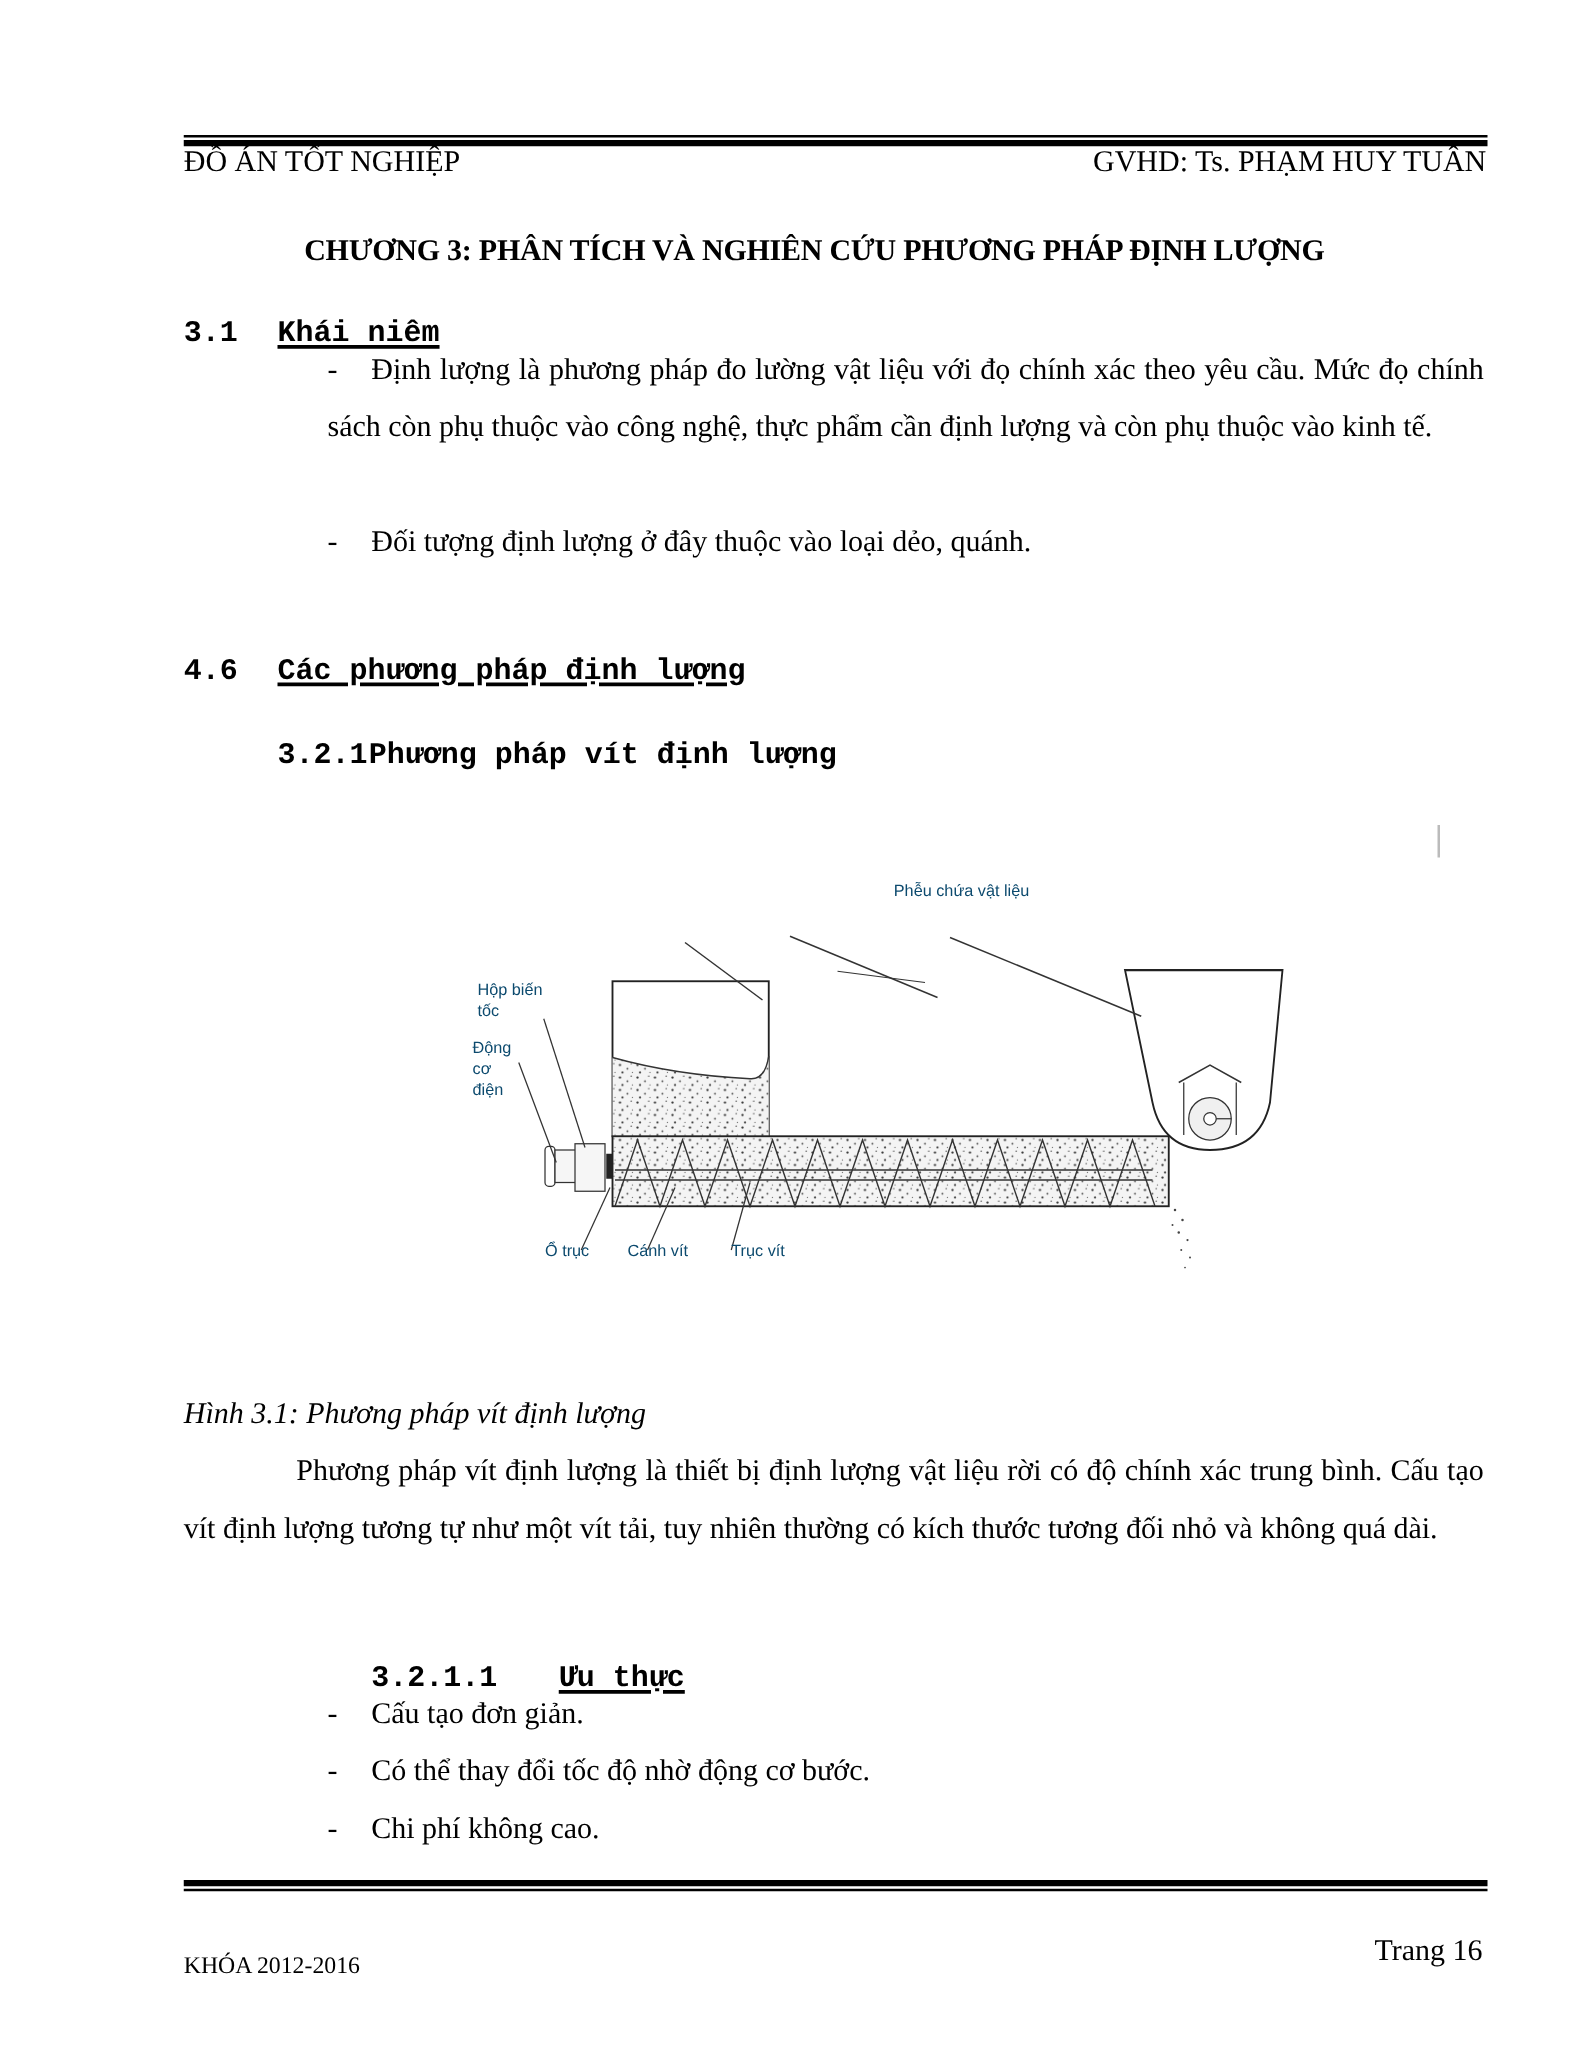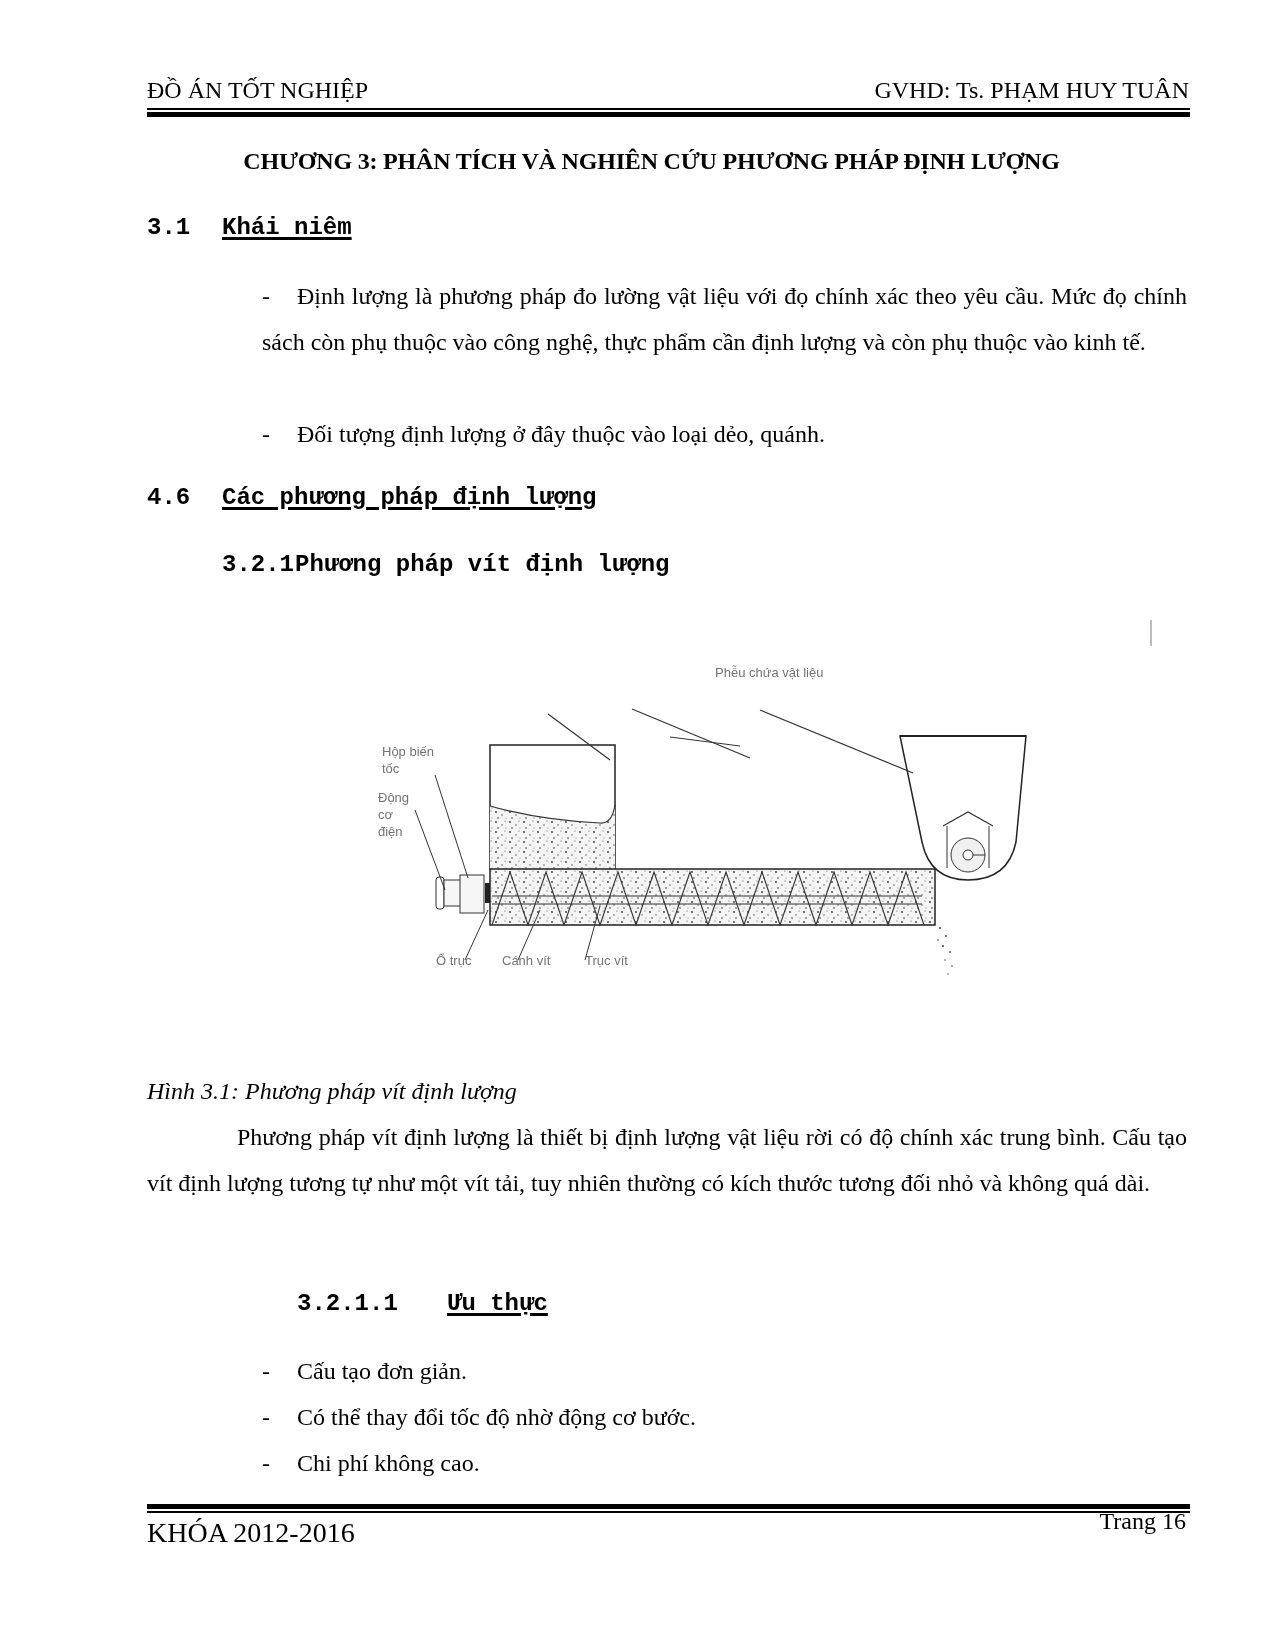--- a/index.html
+++ b/index.html
@@ -1,31 +1,31 @@
 <!DOCTYPE html>
 <html><head>
 <meta charset="utf-8">
 <style>
   html, body { margin:0; padding:0; background:#ffffff; }
   body { width:1275px; height:1650px; position:relative; overflow:hidden;
          font-family:"Liberation Serif", "DejaVu Serif", serif; color:#000; }
-  .abs { position:absolute; }
+  .abs { position:absolute;margin-top:40px; }
   .hdr-text { font-size:24px; top:76px; line-height:28px; }
   .rule-thin { position:absolute; left:147px; width:1043px; height:2px; background:#000; }
   .rule-thick { position:absolute; left:147px; width:1043px; height:5px; background:#000; }
   .chapter { top:148px; left:130px; width:1043px; text-align:center; font-size:24px; font-weight:bold; letter-spacing:-0.2px; }
   .h2 { font-size:24px; font-weight:bold;font-family:Liberation Mono, monospace; }
   .h2 .num { position:absolute; left:0; }
   .h2 .title { position:absolute; text-decoration:underline; text-decoration-thickness:3px; text-underline-offset:3px; white-space:nowrap; }
   .bullet { position:absolute; left:262px; width:925px; font-size:24px; line-height:46px; }
   .bullet .dash { position:absolute; left:0; top:0; }
   .bullet .txt { display:block; padding-left:35px; text-align:justify; }
   .caption { font-style:italic; font-size:24px; text-align:left; left:147px; width:1043px; top:1078px; }
   .para { left:147px; width:1040px; font-size:24px; line-height:46px; text-align:justify; text-indent:90px; top:1114px; }
-  .fig-label { font-family:"Liberation Sans", "DejaVu Sans", sans-serif; font-size:13px; color:#737373; position:absolute; line-height:16px; }
+  .fig-label { font-family:"Liberation Sans", "DejaVu Sans", sans-serif; font-size:13px; color:#0c4a6e; position:absolute; line-height:16px; }
 </style>
 </head>
 <body>
 
 <div class="abs hdr-text" style="left:147px;">ĐỒ ÁN TỐT NGHIỆP</div>
 <div class="abs hdr-text" style="right:86px;">GVHD: Ts. PHẠM HUY TUÂN</div>
 <div class="rule-thin" style="top:108px;"></div>
 <div class="rule-thick" style="top:112px;"></div>
 
 <div class="abs chapter">CHƯƠNG 3: PHÂN TÍCH VÀ NGHIÊN CỨU PHƯƠNG PHÁP ĐỊNH LƯỢNG</div>
@@ -142,14 +142,14 @@
   <span class="dash">-</span>
   <span class="txt">Có thể thay đổi tốc độ nhờ động cơ bước.</span>
 </div>
 <div class="bullet" style="top:1440px;">
   <span class="dash">-</span>
   <span class="txt">Chi phí không cao.</span>
 </div>
 
 <div class="rule-thick" style="top:1504px;"></div>
 <div class="rule-thin" style="top:1511px;"></div>
-<div class="abs" style="left:147px; top:1518px; font-size:28px; line-height:30px;">KHÓA 2012-2016</div>
+<div class="abs" style="left:147px; top:1518px; font-size:19px; line-height:30px;">KHÓA 2012-2016</div>
 <div class="abs" style="right:89px; top:1506px; font-size:24px; line-height:30px;">Trang 16</div>
 
 </body></html>

